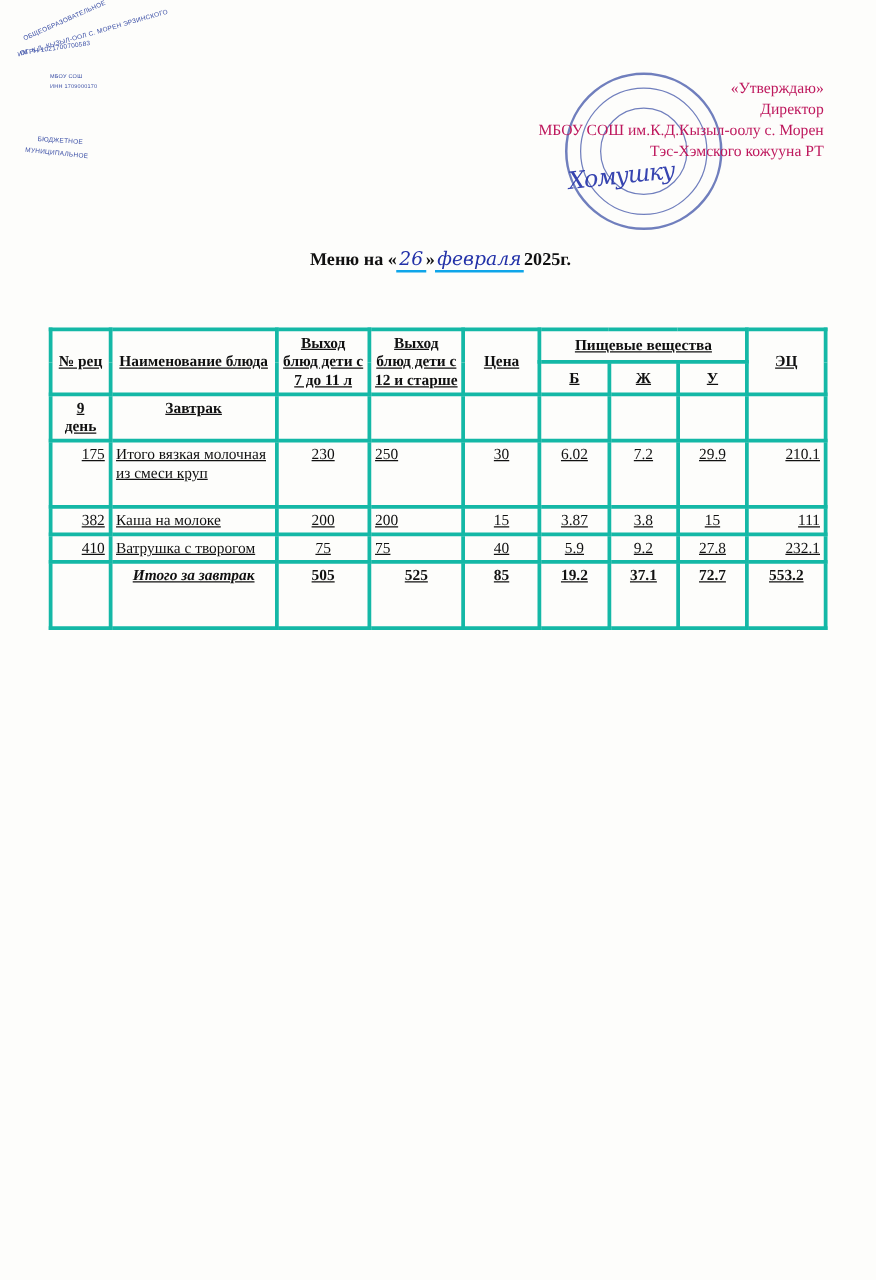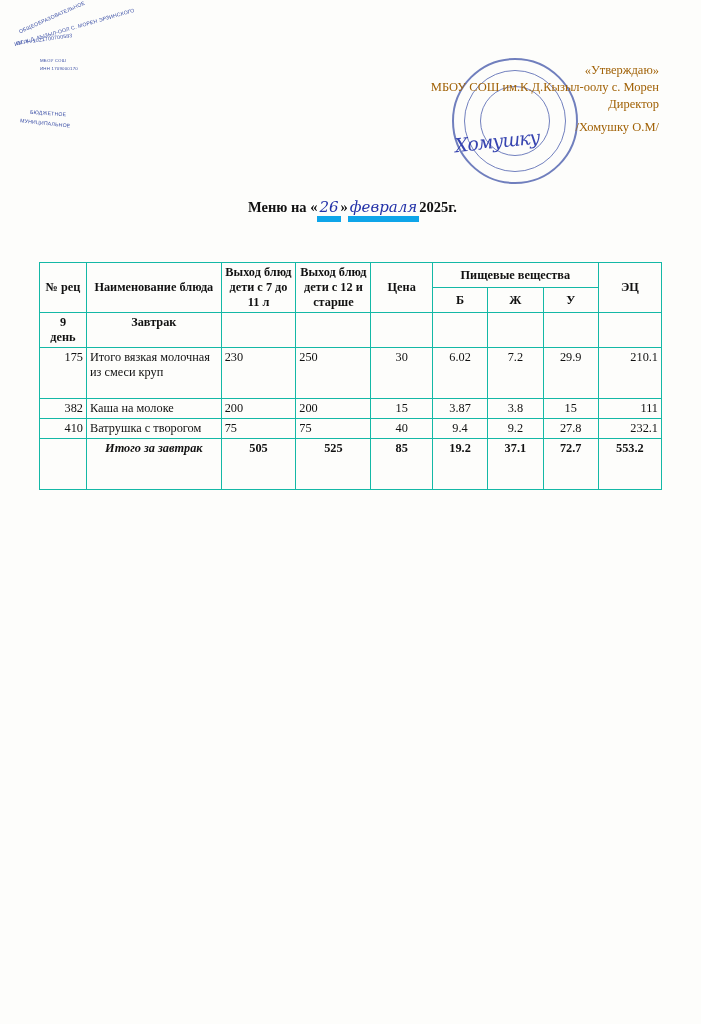--- a/index.html
+++ b/index.html
@@ -26,21 +26,21 @@
 
   
   .approval {
     position: absolute;
     right: 42px;
     top: 62px;
     width: 330px;
     text-align: right;
     font-size: 12.5px;
     line-height: 17px;
-    color: #a16207;
+    color: #be185d;
     z-index: 3;
   }
   .approval div { white-space: nowrap; }
   .approval .sig-name {
     margin-top: 6px;
   }
 
   
   .stamp {
     position: absolute;
@@ -118,49 +118,50 @@
     font-weight: bold;
     white-space: nowrap;
     z-index: 3;
   }
   .menu-line .hand {
     font-family: "DejaVu Serif", serif;
     font-style: italic;
     font-weight: normal;
     color: #2231a8;
     font-size: 15px;
-    border-bottom: 6px solid #0ea5e9;
+    border-bottom: 2px solid #0ea5e9;
     padding: 0 2px;
   }
 
   
   table.menu {
     position: absolute;
     left: 39px;
     top: 262px;
     width: 623px;
     border-collapse: collapse;
     font-size: 12.3px;
     z-index: 3;
   }
   table.menu td, table.menu th {
-    border: 1px solid #14b8a6;
+    border: 3px solid #14b8a6;
     padding: 2px 3px;
     vertical-align: top;
     line-height: 15px;
+    text-decoration: underline;
   }
   table.menu th {
     text-align: center;
     vertical-align: middle;
     font-weight: bold;
     line-height: 15px;
   }
   .c-num      { width: 42px;  text-align: right; }
   .c-name     { width: 134px; text-align: left; padding-left: 6px; }
-  .c-out1     { width: 72px;  text-align: left; }
+  .c-out1     { width: 72px;  text-align: center; }
   .c-out2     { width: 72px;  text-align: left; }
   .c-price    { width: 58px;  text-align: center; }
   .c-b, .c-f, .c-u { width: 52px; text-align: center; }
   .c-ec       { width: 60px;  text-align: right; }
 
   .row-daylabel td {
     font-weight: bold;
     text-align: center;
   }
   .row-daylabel .c-name { text-align: center; }
@@ -178,23 +179,23 @@
   .tall { height: 46px; }
   .bottom-align { vertical-align: bottom; }
 </style>
 </head>
 <body>
 
 <div class="page">
 
   <div class="approval">
     <div>«Утверждаю»</div>
+    <div>Директор</div>
     <div>МБОУ СОШ им.К.Д.Кызыл-оолу с. Морен</div>
-    <div>Директор</div>
-    <div class="sig-name">/Хомушку О.М/</div>
+    <div>Тэс-Хэмского кожууна РТ</div>
   </div>
 
   <div class="stamp"></div>
   <div class="stamp-text">
     <span class="st1">ОБЩЕОБРАЗОВАТЕЛЬНОЕ</span>
     <span class="st2">ИМ. К.Д. КЫЗЫЛ-ООЛ С. МОРЕН ЭРЗИНСКОГО</span>
     <span class="st3">ОГРН 1021700700583</span>
     <span class="st4">МУНИЦИПАЛЬНОЕ</span>
     <span class="st5">БЮДЖЕТНОЕ</span>
     <span class="st6">МБОУ СОШ</span>
@@ -263,21 +264,21 @@
         <td class="c-u">15</td>
         <td class="c-ec">111</td>
       </tr>
 
       <tr>
         <td class="c-num">410</td>
         <td class="c-name">Ватрушка с творогом</td>
         <td class="c-out1">75</td>
         <td class="c-out2">75</td>
         <td class="c-price">40</td>
-        <td class="c-b">9.4</td>
+        <td class="c-b">5.9</td>
         <td class="c-f">9.2</td>
         <td class="c-u">27.8</td>
         <td class="c-ec">232.1</td>
       </tr>
 
       <tr class="row-total">
         <td class="c-num tall"></td>
         <td class="c-name tall">Итого за завтрак</td>
         <td class="c-out1 tall">505</td>
         <td class="c-out2 tall">525</td>

